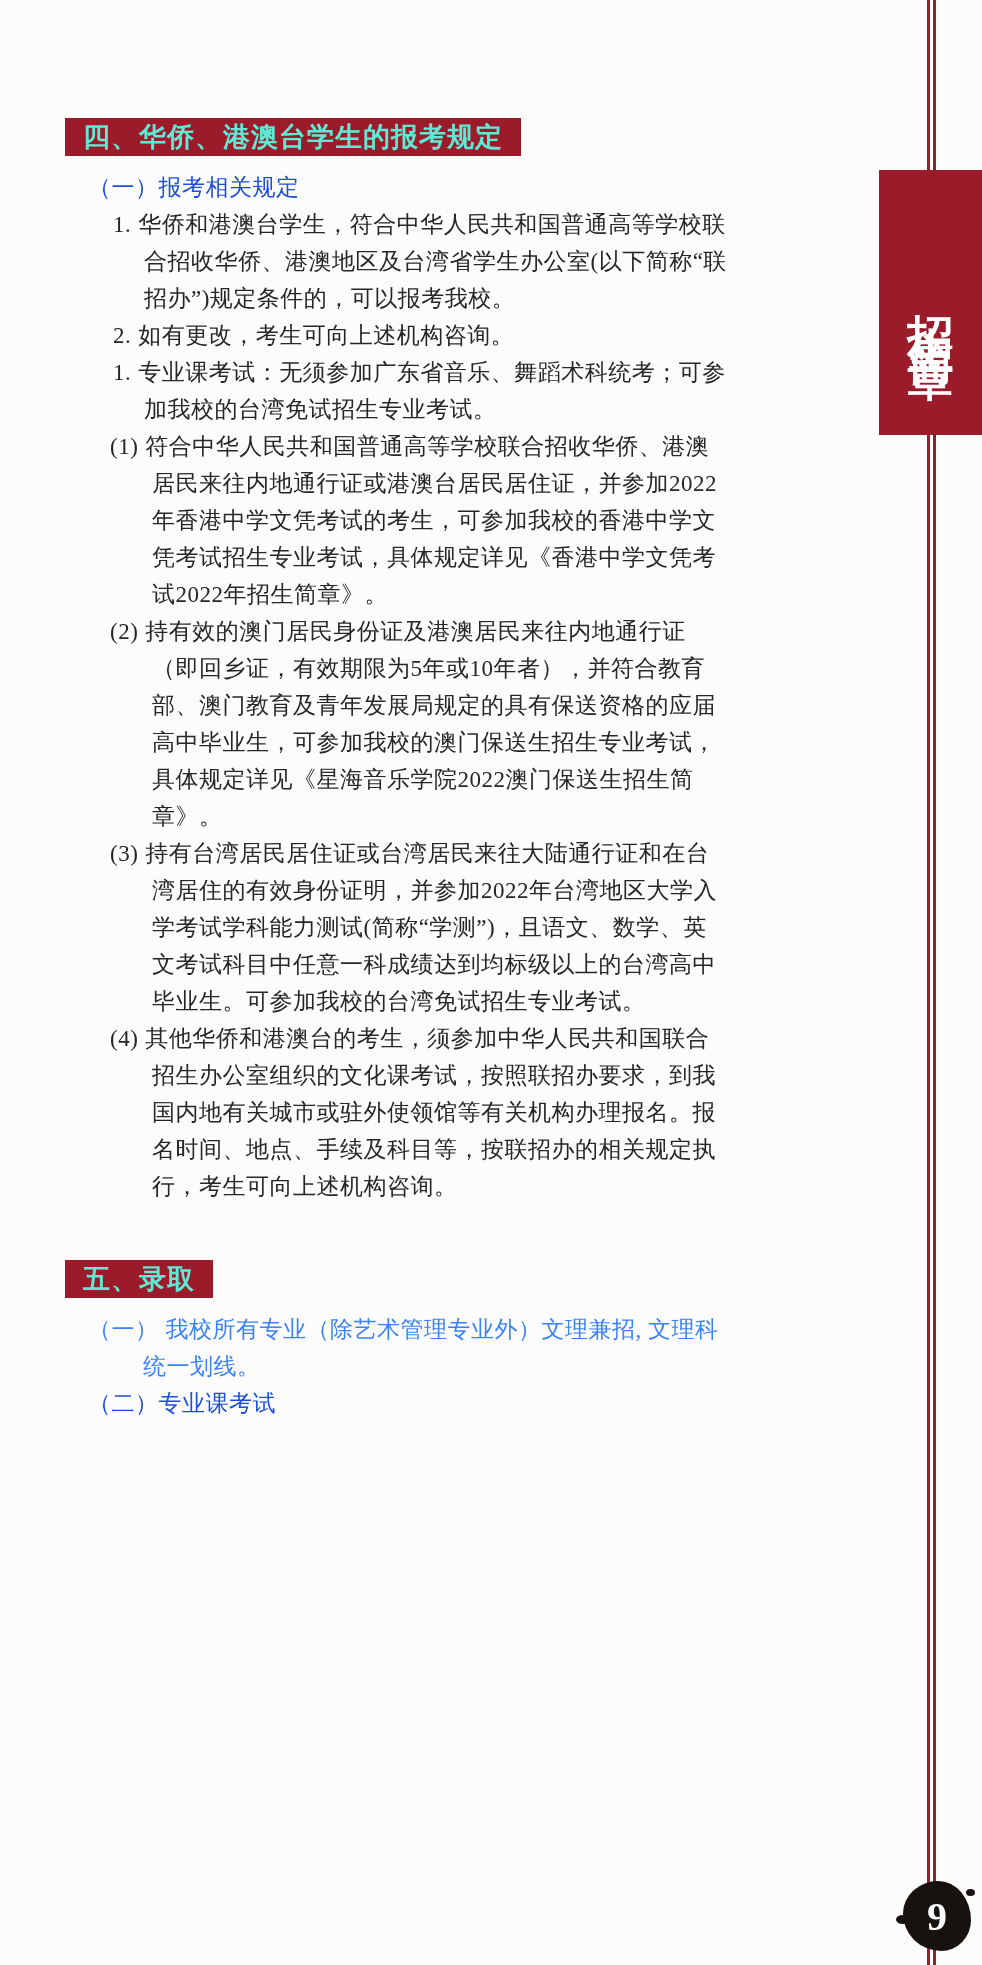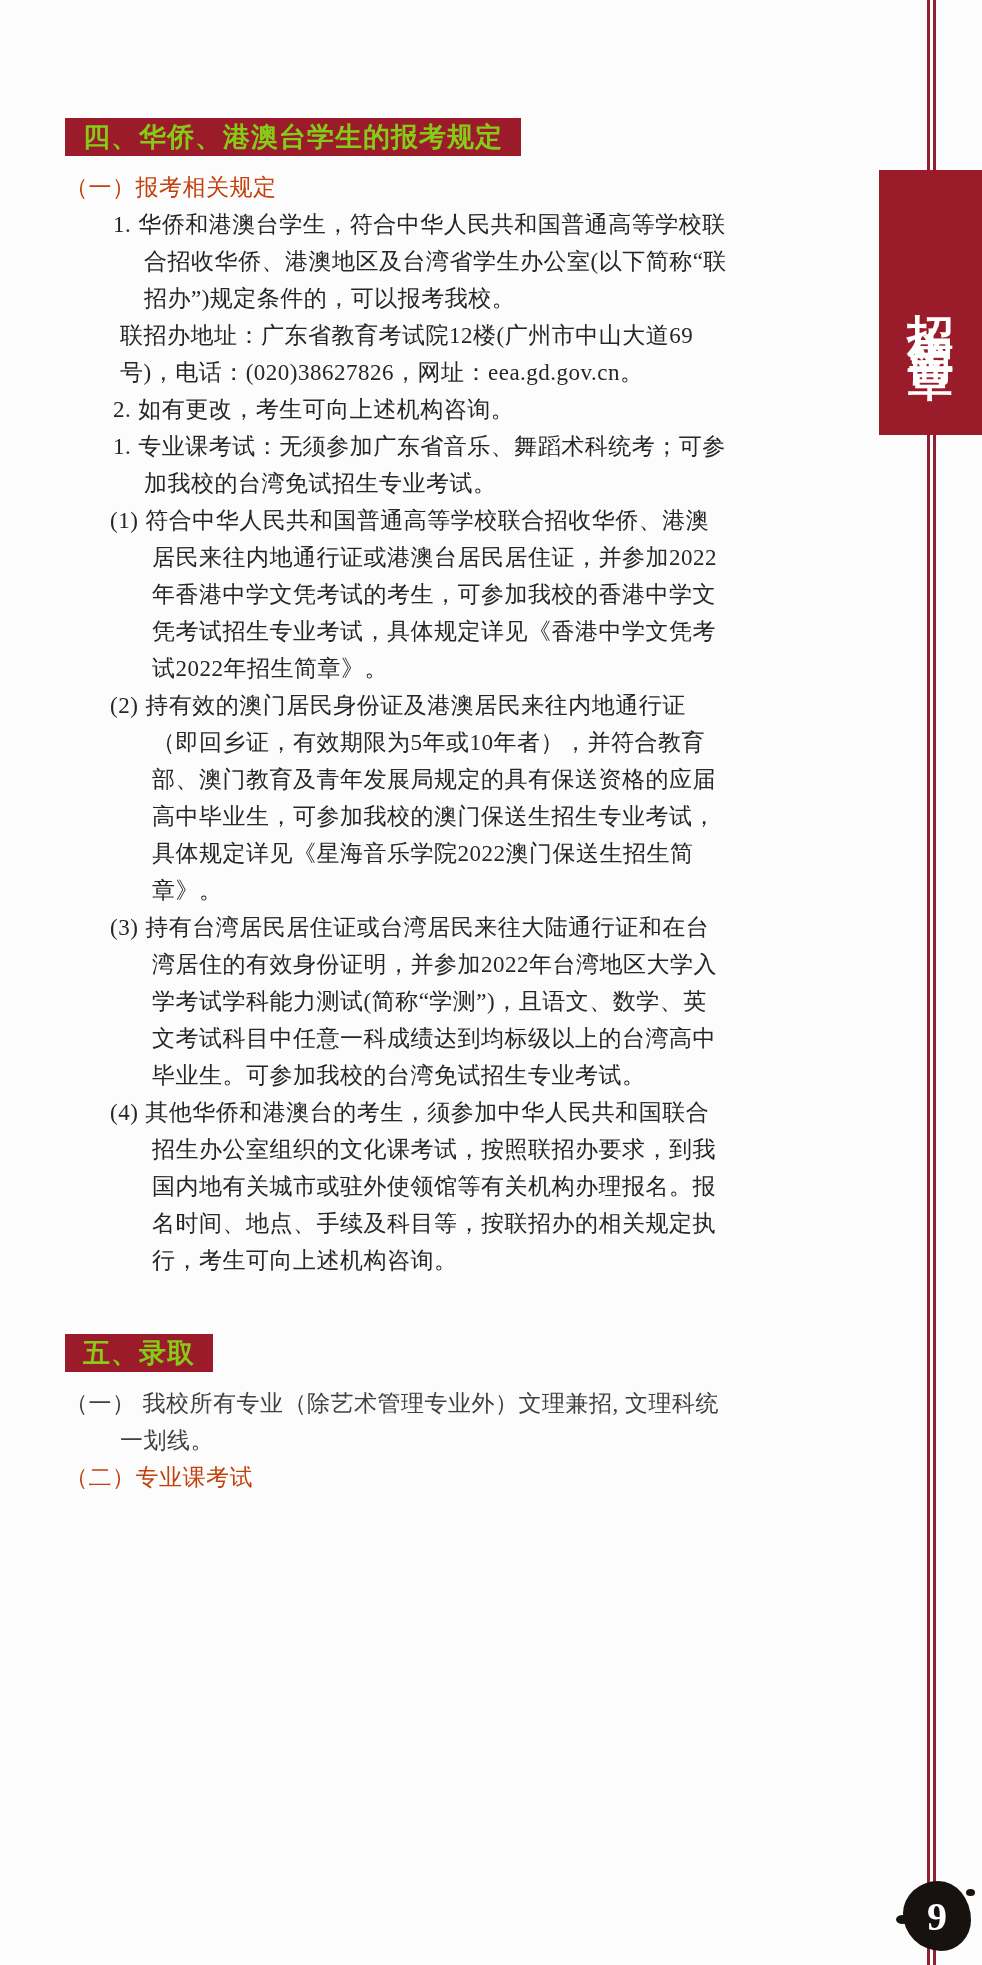--- a/index.html
+++ b/index.html
@@ -39,34 +39,34 @@
     background:#17120F;border-radius:50%;
   }
   .page-num::after{
     content:"";position:absolute;right:-4px;top:8px;width:9px;height:7px;
     background:#17120F;border-radius:50%;
   }
   .page-num span{color:#ffffff;font-size:40px;font-weight:bold;}
   
   .content{position:absolute;left:65px;top:118px;width:662px;z-index:2;}
   .bar{
-    display:inline-block;background:#9B1B2B;color:#84cc16;
+    display:inline-block;background:#9B1B2B;color:#5eead4;
     font-weight:bold;font-size:27px;line-height:38px;padding:0 18px;
     letter-spacing:1px;
   }
   .bar-five{margin-top:55px;}
   .flow{
     margin-top:13px;font-size:23px;line-height:37px;color:#262626;
     letter-spacing:0.5px;
   }
-  .sub{color:#c2410c;}
+  .sub{color:#1d4ed8;margin-left:23px;}
   .hang30{margin-left:48px;padding-left:31px;text-indent:-31px;}
   .hang42{margin-left:45px;padding-left:42px;text-indent:-42px;}
   .para{margin-left:55px;}
-  .red-item{color:#404040;padding-left:55px;text-indent:-55px;}
+  .red-item{color:#3b82f6;margin-left:23px;padding-left:55px;text-indent:-55px;}
   .lbl{margin-right:7px;}
 </style>
 </head>
 <body>
 
 <div class="page">
 
   <div class="vline l1"></div>
   <div class="vline l2"></div>
 
@@ -80,21 +80,20 @@
 
   <div class="content">
 
     <div class="bar bar-four">四、华侨、港澳台学生的报考规定</div>
 
     <div class="flow">
       <div class="sub">（一）报考相关规定</div>
       <div class="hang30">
         <span class="lbl">1.</span><span>华侨和港澳台学生，符合中华人民共和国普通高等学校联合招收华侨、港澳地区及台湾省学生办公室(以下简称“联招办”)规定条件的，可以报考我校。</span>
       </div>
-      <div class="para">联招办地址：广东省教育考试院12楼(广州市中山大道69号)，电话：(020)38627826，网址：eea.gd.gov.cn。</div>
       <div class="hang30">
         <span class="lbl">2.</span><span>如有更改，考生可向上述机构咨询。</span>
       </div>
       <div class="hang30">
         <span class="lbl">1.</span><span>专业课考试：无须参加广东省音乐、舞蹈术科统考；可参加我校的台湾免试招生专业考试。</span>
       </div>
       <div class="hang42">
         <span class="lbl">(1)</span><span>符合中华人民共和国普通高等学校联合招收华侨、港澳居民来往内地通行证或港澳台居民居住证，并参加2022年香港中学文凭考试的考生，可参加我校的香港中学文凭考试招生专业考试，具体规定详见《香港中学文凭考试2022年招生简章》。</span>
       </div>
       <div class="hang42">

